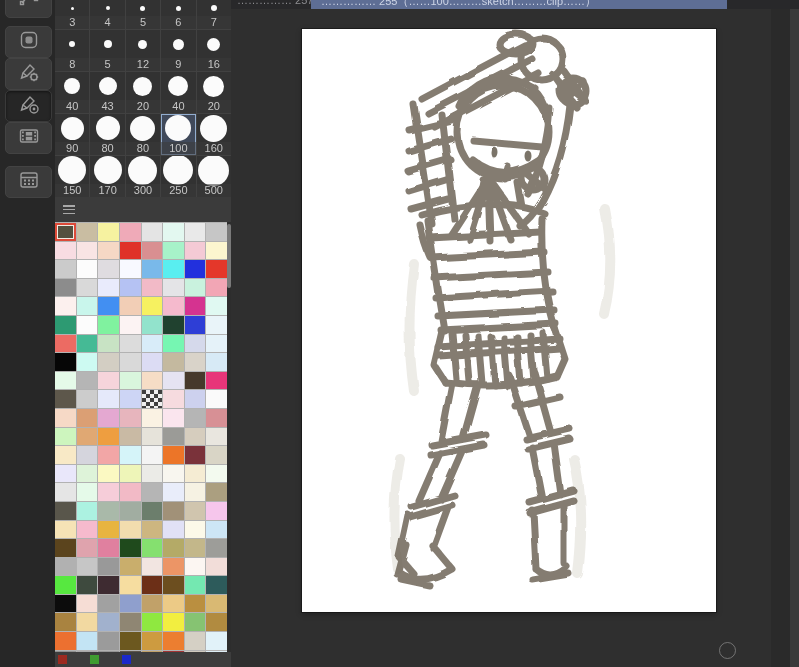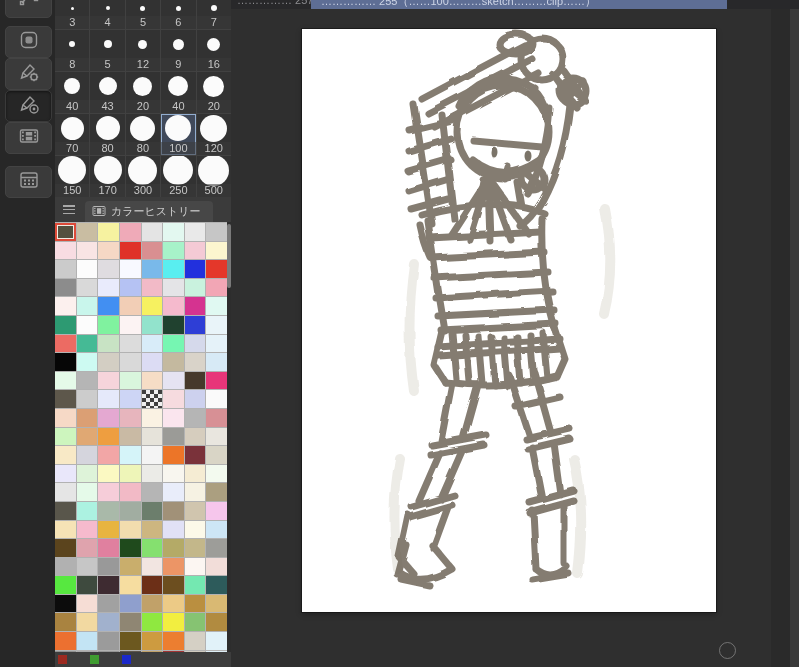--- a/index.html
+++ b/index.html
@@ -304,21 +304,21 @@
         <div class="bcell">
           <div class="dot-wrap">
             <div class="dot" style="width: 21px; height: 21px;"></div>
           </div>
           <div class="size-label">20</div>
         </div>
         <div class="bcell">
           <div class="dot-wrap">
             <div class="dot" style="width: 23px; height: 23px;"></div>
           </div>
-          <div class="size-label">70</div>
+          <div class="size-label">90</div>
         </div>
         <div class="bcell">
           <div class="dot-wrap">
             <div class="dot" style="width: 24px; height: 24px;"></div>
           </div>
           <div class="size-label">80</div>
         </div>
         <div class="bcell">
           <div class="dot-wrap">
             <div class="dot" style="width: 25px; height: 25px;"></div>
@@ -328,21 +328,21 @@
         <div class="bcell selected">
           <div class="dot-wrap">
             <div class="dot" style="width: 26px; height: 26px;"></div>
           </div>
           <div class="size-label">100</div>
         </div>
         <div class="bcell">
           <div class="dot-wrap">
             <div class="dot" style="width: 27px; height: 27px;"></div>
           </div>
-          <div class="size-label">120</div>
+          <div class="size-label">160</div>
         </div>
         <div class="bcell">
           <div class="dot-wrap">
             <div class="dot" style="width: 28px; height: 28px;"></div>
           </div>
           <div class="size-label">150</div>
         </div>
         <div class="bcell">
           <div class="dot-wrap">
             <div class="dot" style="width: 28px; height: 28px;"></div>
@@ -370,35 +370,20 @@
       </div>
   </div>
 
   <div id="color-panel">
     <div id="color-header">
       <div id="menu-icon">
           <i></i>
           <i></i>
           <i></i>
         </div>
-      <div id="color-tab">
-        <span>
-          <svg width="14" height="12" viewBox="0 0 14 12" stroke="#b5b5b5" fill="none" stroke-width="1">
-            <rect x="1" y="1.5" width="12" height="9" rx="1"></rect>
-            <rect x="2.2" y="2.8" width="1.3" height="1.3" fill="#b5b5b5" stroke="none"></rect>
-              <rect x="2.2" y="5.3" width="1.3" height="1.3" fill="#b5b5b5" stroke="none"></rect>
-              <rect x="2.2" y="7.8" width="1.3" height="1.3" fill="#b5b5b5" stroke="none"></rect>
-            <rect x="10.5" y="2.8" width="1.3" height="1.3" fill="#b5b5b5" stroke="none"></rect>
-              <rect x="10.5" y="5.3" width="1.3" height="1.3" fill="#b5b5b5" stroke="none"></rect>
-              <rect x="10.5" y="7.8" width="1.3" height="1.3" fill="#b5b5b5" stroke="none"></rect>
-            <rect x="5" y="3.2" width="4.2" height="5.6" fill="#b5b5b5" stroke="none"></rect>
-          </svg>
-        </span>
-        <span id="color-tab-label">カラーヒストリー</span>
-      </div>
     </div>
     <div id="swatch-area">
       <div id="swatch-grid">
           <div class="swatch sel" style="background: rgb(84, 80, 63);"></div>
           <div class="swatch" style="background: rgb(201, 189, 162);"></div>
           <div class="swatch" style="background: rgb(246, 242, 160);"></div>
           <div class="swatch" style="background: rgb(239, 170, 184);"></div>
           <div class="swatch" style="background: rgb(228, 228, 228);"></div>
           <div class="swatch" style="background: rgb(227, 248, 240);"></div>
           <div class="swatch" style="background: rgb(233, 233, 233);"></div>

